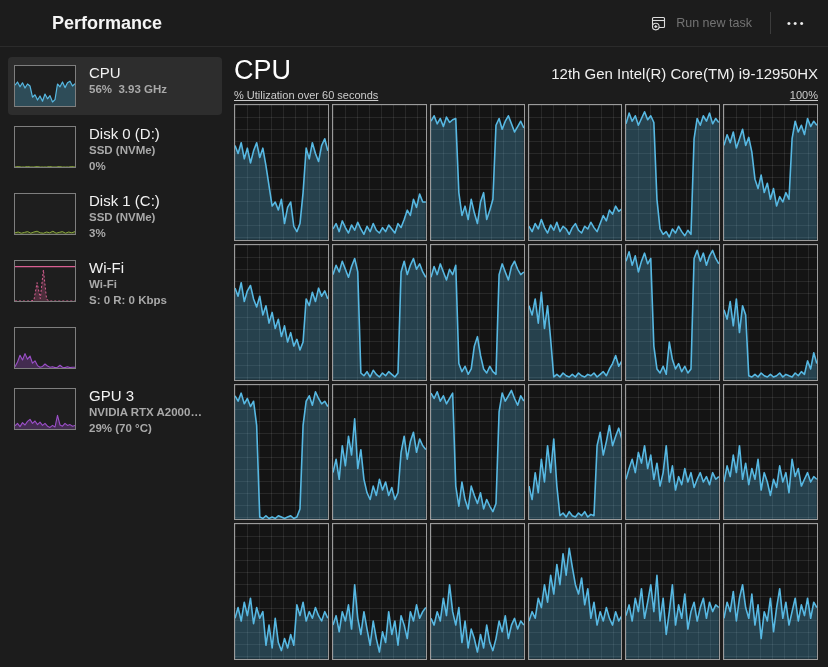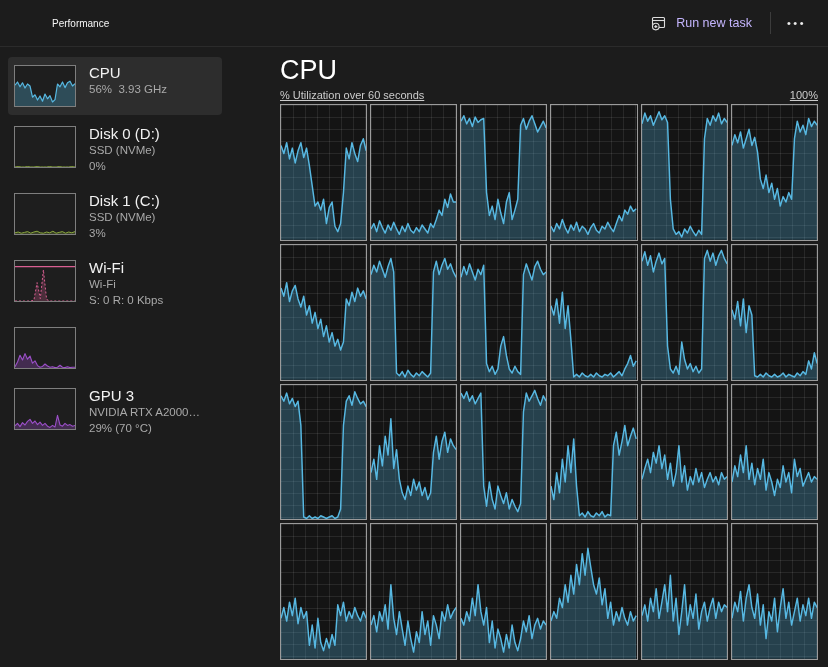--- a/index.html
+++ b/index.html
@@ -8,46 +8,46 @@
     background:#1c1c1c;color:#fff;
     font-family:"Liberation Sans", sans-serif;
     -webkit-font-smoothing:antialiased;
   }
   
   header{
     height:47px;display:flex;align-items:center;
     padding:0 14px 0 16px;box-sizing:border-box;
     border-bottom:1px solid #2b2b2b;
   }
-  .win-title{font-size:10px;font-weight:400;color:#f5f5f5;padding-left:36px;}
+  .win-title{font-size:18px;font-weight:700;color:#f5f5f5;padding-left:36px;}
   .spacer{flex:1;}
   .run-btn{
     display:flex;align-items:center;gap:9px;
-    font-size:12.5px;color:#c4b5fd;padding:6px 10px;border-radius:4px;cursor:default;
+    font-size:12.5px;color:#737373;padding:6px 10px;border-radius:4px;cursor:default;
   }
   .run-btn svg{display:block;}
   .vdivider{width:1px;height:22px;background:#3c3c3c;margin:0 8px;}
   .more-btn{font-size:11px;letter-spacing:2.5px;color:#ececec;padding:4px 8px;border-radius:4px;}
   
-  .layout{display:flex;height:619px;gap:46px;}
+  .layout{display:flex;height:619px;}
   
   aside{width:226px;flex:none;padding:10px 0 0 8px;box-sizing:border-box;}
   .side-item{
     display:flex;gap:13px;align-items:flex-start;
     padding:8px 8px 8px 6px;margin:0 4px 3px 0;border-radius:4px;
   }
   .side-item.selected{background:#2d2d2d;}
   .thumb{
     width:62px;height:42px;flex:none;position:relative;
     border:1px solid #7e7e7e;background:#1e1e1e;box-sizing:border-box;
   }
   .thumb svg{position:absolute;left:0;top:0;width:100%;height:100%;}
   .s-text{min-width:0;}
   .s-title{font-size:15px;color:#f2f2f2;line-height:1.2;margin-top:-1px;}
-  .s-line{font-size:11.5px;color:#a9a9a9;line-height:1.35;white-space:pre;}
+  .s-line{font-size:11.5px;color:#a9a9a9;line-height:1.35;white-space:pre;font-weight:bold;}
   
   main{flex:1;min-width:0;display:flex;flex-direction:column;
        padding:8px 10px 6px 8px;box-sizing:border-box;}
   .main-head{display:flex;align-items:flex-end;justify-content:space-between;}
   .cpu-title{font-size:27px;font-weight:300;color:#ffffff;line-height:1.15;}
   .cpu-model{font-size:15px;color:#f0f0f0;padding-bottom:4px;}
   .util-row{display:flex;justify-content:space-between;align-items:flex-end;
             font-size:11px;color:#cccccc;margin-top:3px;text-decoration:underline;}
   #core-grid{
     margin-top:3px;flex:1;display:grid;gap:3px;
@@ -157,20 +157,21 @@
           <div class="s-title">GPU 3</div>
           <div class="s-line">NVIDIA RTX A2000…</div>
           <div class="s-line">29% (70 °C)</div>
         </div>
       </div>
     </aside>
 
   <main>
     <div class="main-head">
       <div class="cpu-title">CPU</div>
+      <div class="cpu-model">12th Gen Intel(R) Core(TM) i9-12950HX</div>
     </div>
     <div class="util-row">
       <span>% Utilization over 60 seconds</span>
       <span>100%</span>
     </div>
     <div id="core-grid">
         <div class="cell">
           <svg viewBox="0 0 93 145" preserveAspectRatio="none">
             <polygon points="0.0,43.5 3.1,52.2 6.2,40.6 9.3,58.0 12.4,46.4 15.5,62.4 18.6,49.3 21.7,40.6 24.8,56.5 27.9,46.4 31.0,65.3 34.1,87.0 37.2,108.8 40.3,104.4 43.4,113.1 46.5,101.5 49.6,127.6 52.7,110.2 55.8,104.4 58.9,130.5 62.0,136.3 65.1,127.6 68.2,94.3 71.3,46.4 74.4,58.0 77.5,40.6 80.6,52.2 83.7,60.9 86.8,43.5 89.9,36.3 93.0,49.3 93,145 0,145" fill="#57b8e2" fill-opacity="0.28"></polygon>
             <polyline points="0.0,43.5 3.1,52.2 6.2,40.6 9.3,58.0 12.4,46.4 15.5,62.4 18.6,49.3 21.7,40.6 24.8,56.5 27.9,46.4 31.0,65.3 34.1,87.0 37.2,108.8 40.3,104.4 43.4,113.1 46.5,101.5 49.6,127.6 52.7,110.2 55.8,104.4 58.9,130.5 62.0,136.3 65.1,127.6 68.2,94.3 71.3,46.4 74.4,58.0 77.5,40.6 80.6,52.2 83.7,60.9 86.8,43.5 89.9,36.3 93.0,49.3" fill="none" stroke="#57b8e2" stroke-width="1.6" stroke-linejoin="round"></polyline>

